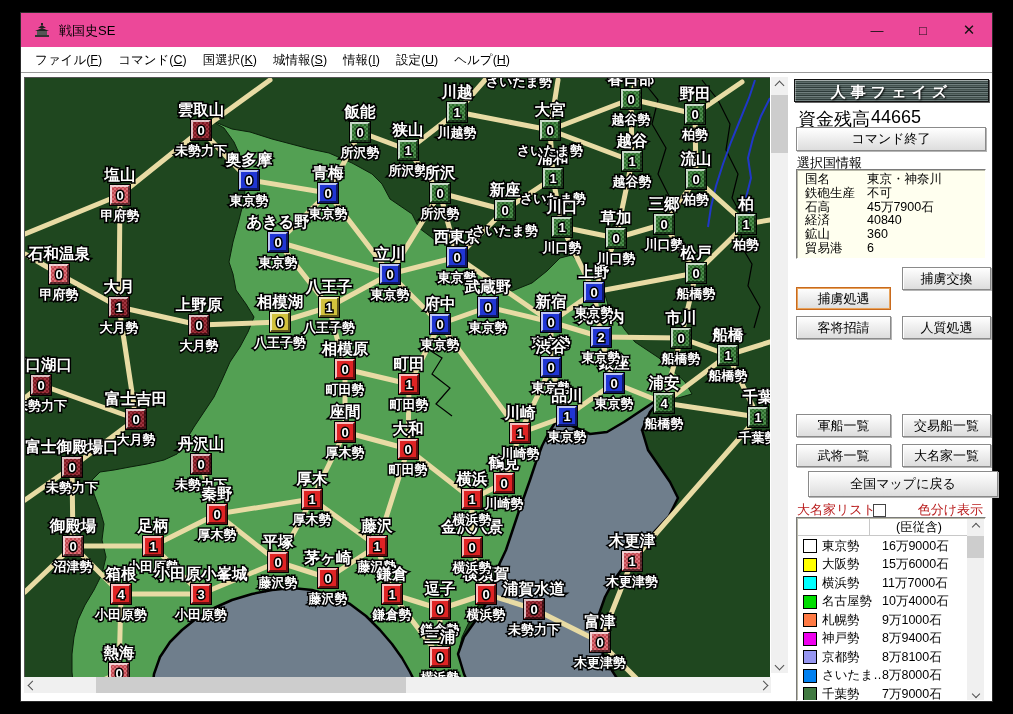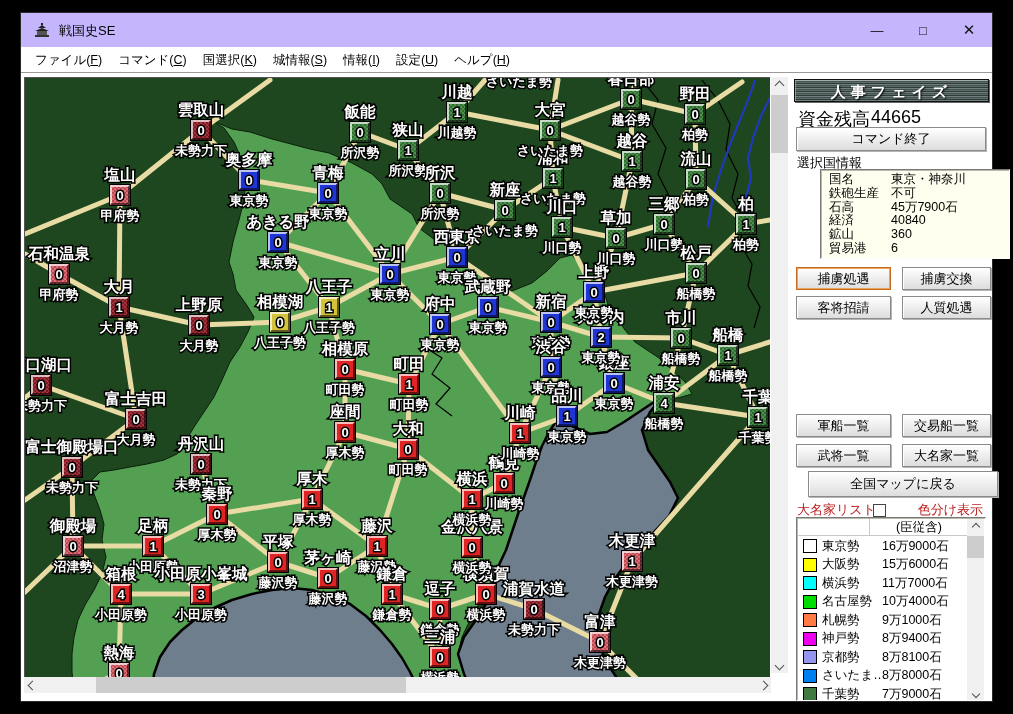--- a/index.html
+++ b/index.html
@@ -1,21 +1,21 @@
 <!DOCTYPE html>
 <html><head>
 <meta charset="utf-8">
 <style>
   html,body{margin:0;padding:0;background:#000;}
   #page{position:relative;width:1013px;height:714px;background:#000;overflow:hidden;
         font-family:"Liberation Sans","DejaVu Sans",sans-serif;}
   #window{position:absolute;left:20px;top:12px;width:973px;height:690px;background:#fff;
           border:1px solid #2a2a2a;box-sizing:border-box;}
   
-  .titlebar{position:absolute;left:0;top:0;width:100%;height:34px;background:#c4b5fd;}
+  .titlebar{position:absolute;left:0;top:0;width:100%;height:34px;background:#ec4899;}
   .appicon{position:absolute;left:13px;top:9px;width:16px;height:16px;}
   .apptitle{position:absolute;left:38px;top:9px;font-size:13px;color:#000;}
   .wcontrols{position:absolute;right:0;top:0;height:34px;display:flex;}
   .wbtn{width:46px;height:34px;display:flex;align-items:center;justify-content:center;
         font-size:13px;color:#111;}
   .wbtn.close{font-size:15px;}
   
   .menubar{position:absolute;left:0;top:34px;width:100%;height:26px;background:#fff;
            border-bottom:1px solid #9a9a9a;box-sizing:border-box;padding-left:6px;}
   .mitem{display:inline-block;padding:5px 8px 0 8px;font-size:12.5px;color:#000;}
@@ -38,26 +38,26 @@
   .phasebar{position:absolute;left:3px;top:2px;width:195px;height:23px;
             background:repeating-linear-gradient(180deg,#71807f 0 1px,#44534f 1px 2px,#5c6b69 2px 3px,#2d3b39 3px 4px);
             border:1px solid #111;box-shadow:inset 1px 1px 0 rgba(255,255,255,.35), 1px 1px 0 #666;
             color:#fff;font-weight:bold;font-size:15px;letter-spacing:5px;text-align:center;
             line-height:23px;text-shadow:1px 1px 2px #000;box-sizing:border-box;}
   .fundsrow{position:absolute;left:7px;top:30px;font-size:18px;color:#000;}
   .fundsval{position:absolute;left:73px;top:0;text-align:center;}
   .btn{position:absolute;background:linear-gradient(#ffffff,#dddddd);border:1px solid #8a8a8a;
        box-shadow:inset 1px 1px 0 #fff, 1px 1px 0 #b5b5b5;font-size:13px;color:#000;
        font-family:inherit;display:flex;align-items:center;justify-content:center;box-sizing:border-box;}
-  .btn.focused{border:1px solid #c86a1e;box-shadow:inset 0 0 0 1px #e8a25a, inset 1px 1px 0 #fff;}
+  .btn.focused{border:1px solid #c86a1e;box-shadow:inset 0 0 0 1px #e8a25a, inset 1px 1px 0 #fff;margin-top:20px;}
   #cmdend{left:5px;top:50px;width:190px;height:24px;}
   .grouplabel{position:absolute;left:6px;top:77px;font-size:13px;color:#000;}
   .infobox{position:absolute;left:5px;top:92px;width:190px;height:90px;background:#FFFFEF;
            border:1px solid;border-color:#7a7a7a #fff #fff #7a7a7a;box-shadow:inset 1px 1px 0 #b9b9a9;
-           box-sizing:border-box;padding:3px 0 0 8px;margin-left:24px;}
+           box-sizing:border-box;padding:3px 0 0 8px;}
   .inforow{font-size:12.5px;line-height:13.8px;color:#000;white-space:nowrap;}
   .ilabel{display:inline-block;width:62px;}
   .btngrid{position:absolute;left:5px;display:grid;grid-template-columns:95px 89px;column-gap:11px;}
   #actionbtns{top:190px;row-gap:6px;}
   #listbtns{top:337px;row-gap:7px;}
   .btngrid .btn{position:relative;height:23px;width:100%;}
   .backbtn{left:17px;top:394px;width:190px;height:26px;}
   .listheadrow{position:absolute;left:6px;top:424px;width:188px;font-size:13px;color:#b91c1c;font-family:Liberation Serif, serif;}
   .cbwrap{position:absolute;right:2px;top:0;display:flex;align-items:center;gap:28px;}
   .checkbox{display:inline-block;width:11px;height:11px;background:#fff;border:1px solid #444;margin-right:4px;}

